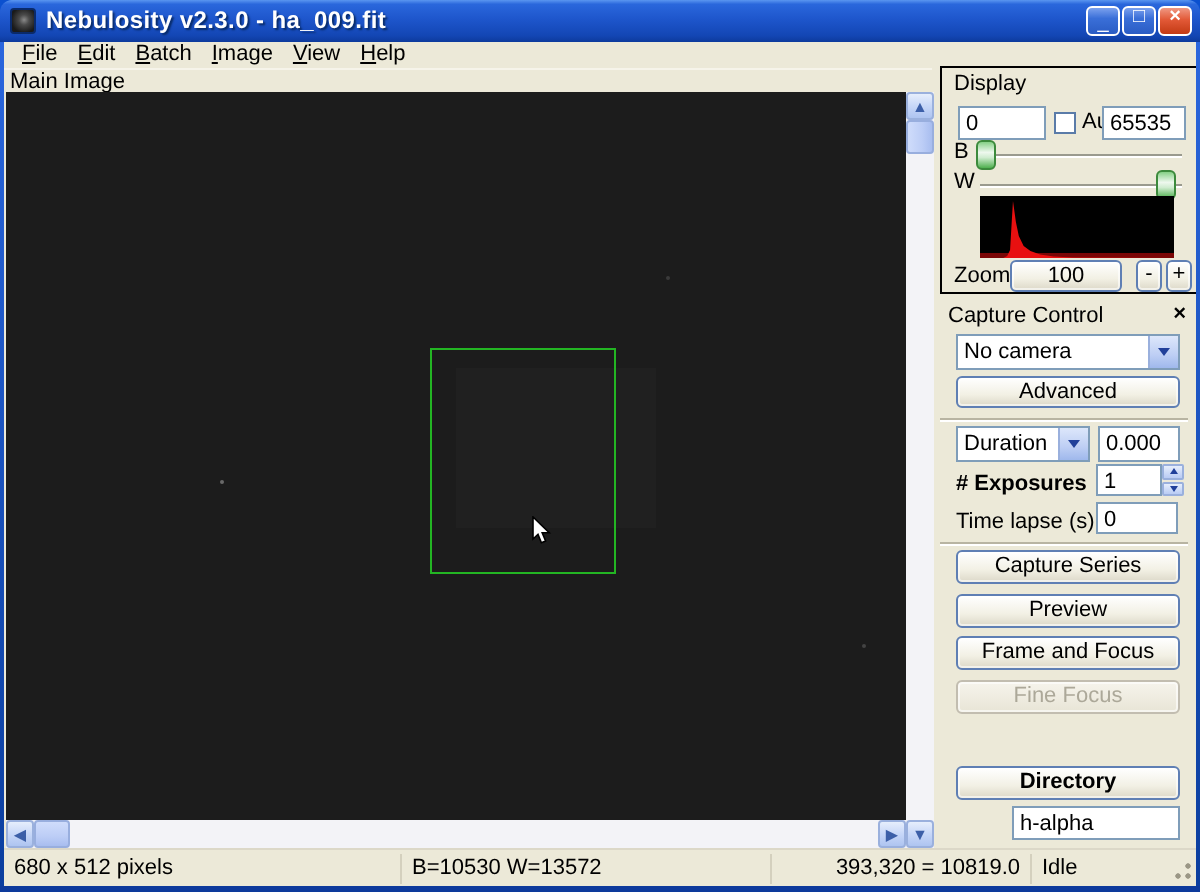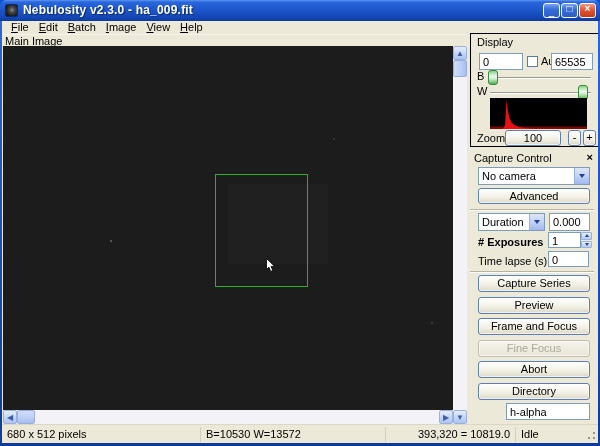--- a/index.html
+++ b/index.html
@@ -269,22 +269,21 @@
 
         <div class="row-label timelapse-label">Time lapse (s)</div>
         <div class="field timelapse-field">0</div>
 
         <div class="sep sep2"></div>
 
         <div class="btn action-btn" style="top:125px;">Capture Series</div>
         <div class="btn action-btn" style="top:147px;">Preview</div>
         <div class="btn action-btn disabled" style="top:190px;">Fine Focus</div>
         <div class="btn action-btn" style="top:168px;">Frame and Focus</div>
-        <div class="btn action-btn" style="top:211px;">Abort</div>
-        <div class="btn action-btn" style="top:233px;">Directory</div>
+        <div class="btn action-btn" style="top:233px;font-weight:bold;">Directory</div>
 
         <div class="row-label name-label">Name</div>
         <div class="field name-field">h-alpha</div>
       </div>
     </div>
 
     <div class="statusbar">
       <div class="status-sec s1">680 x 512 pixels</div>
       <div class="status-sec s2">B=10530 W=13572</div>
       <div class="status-sec s3">393,320 = 10819.0</div>

